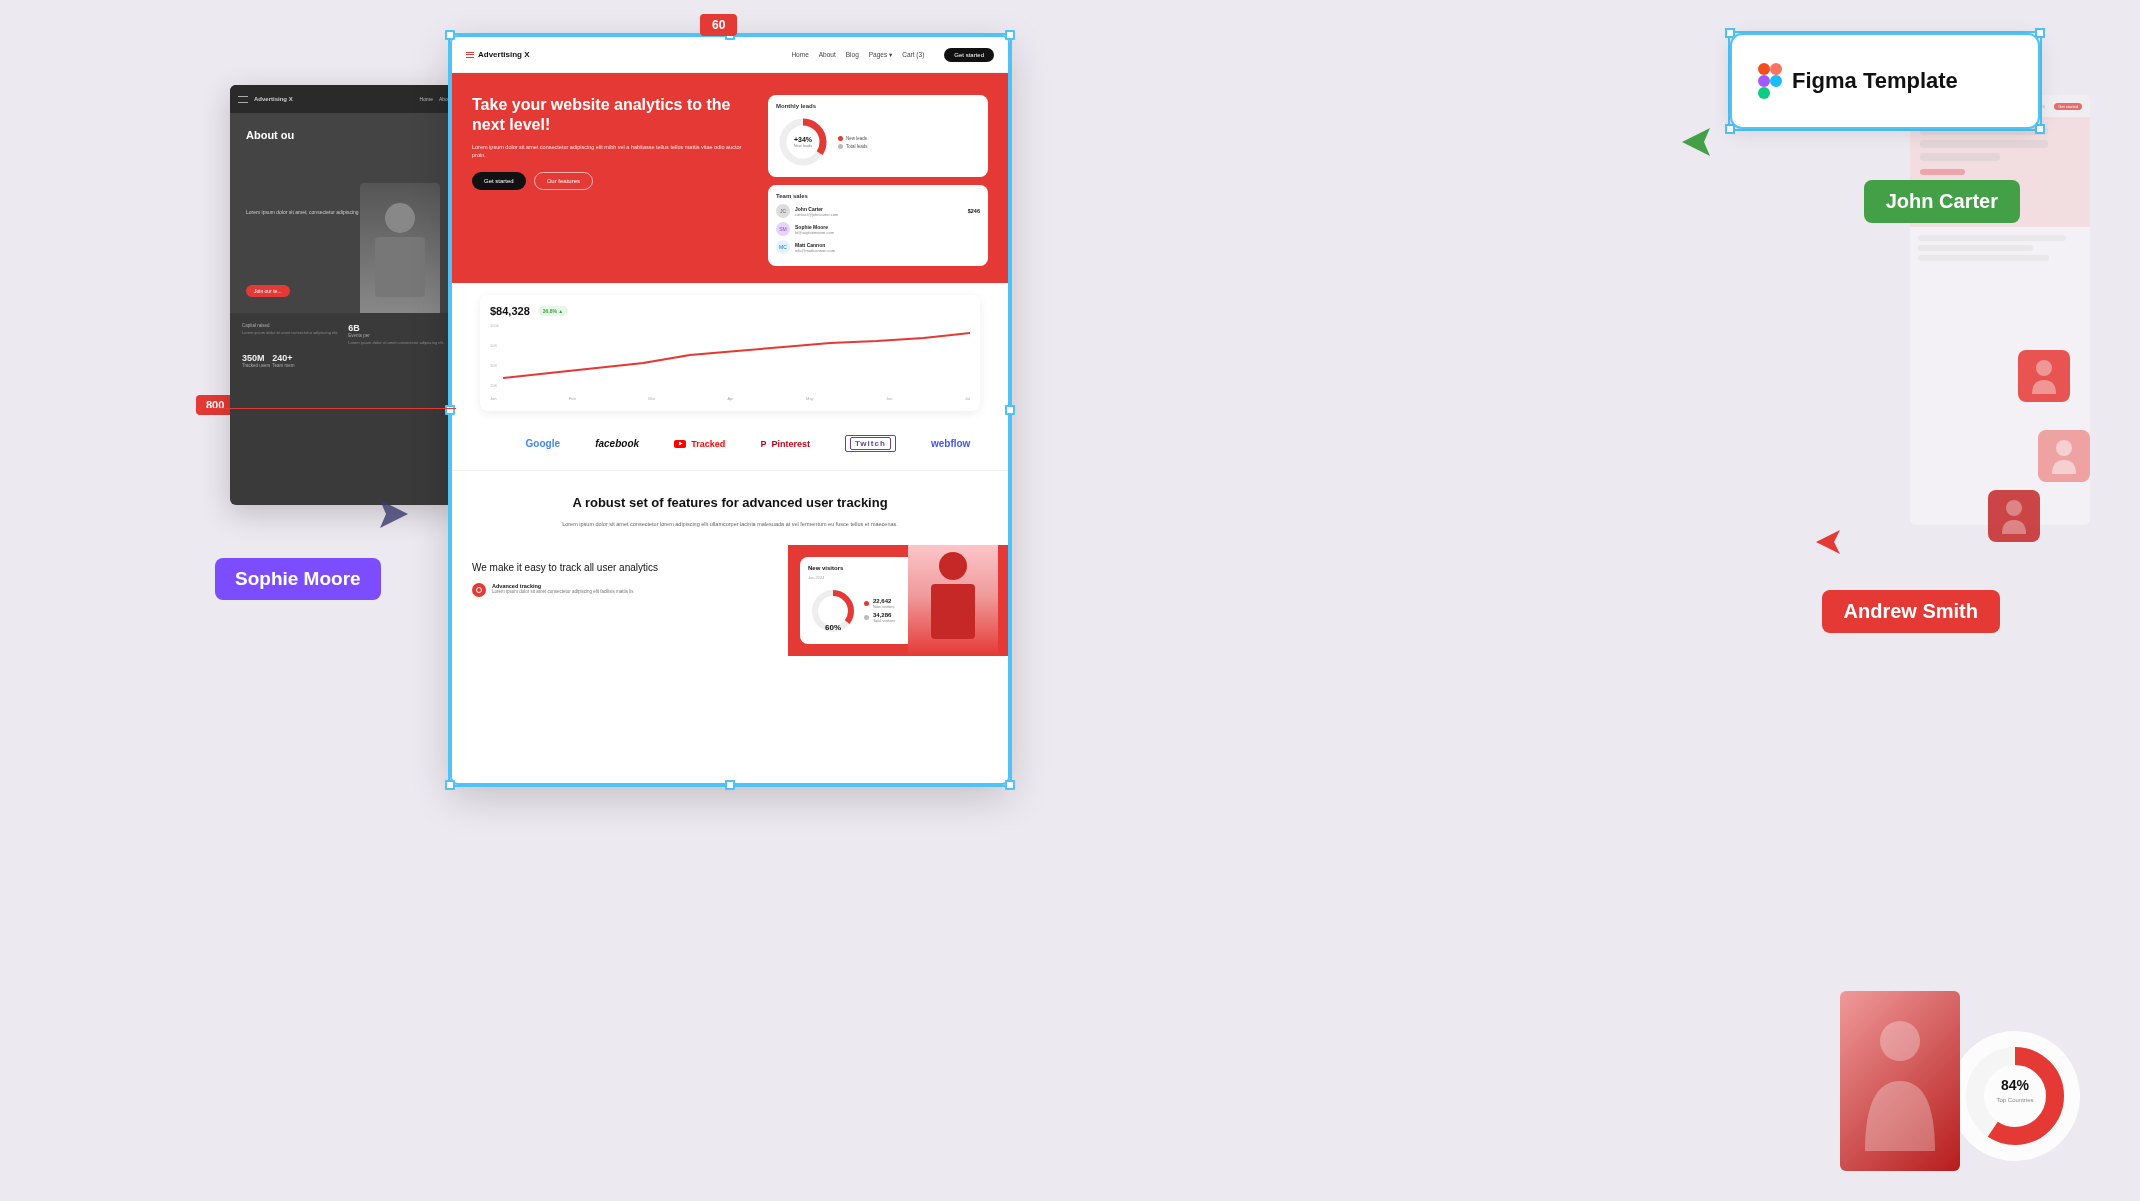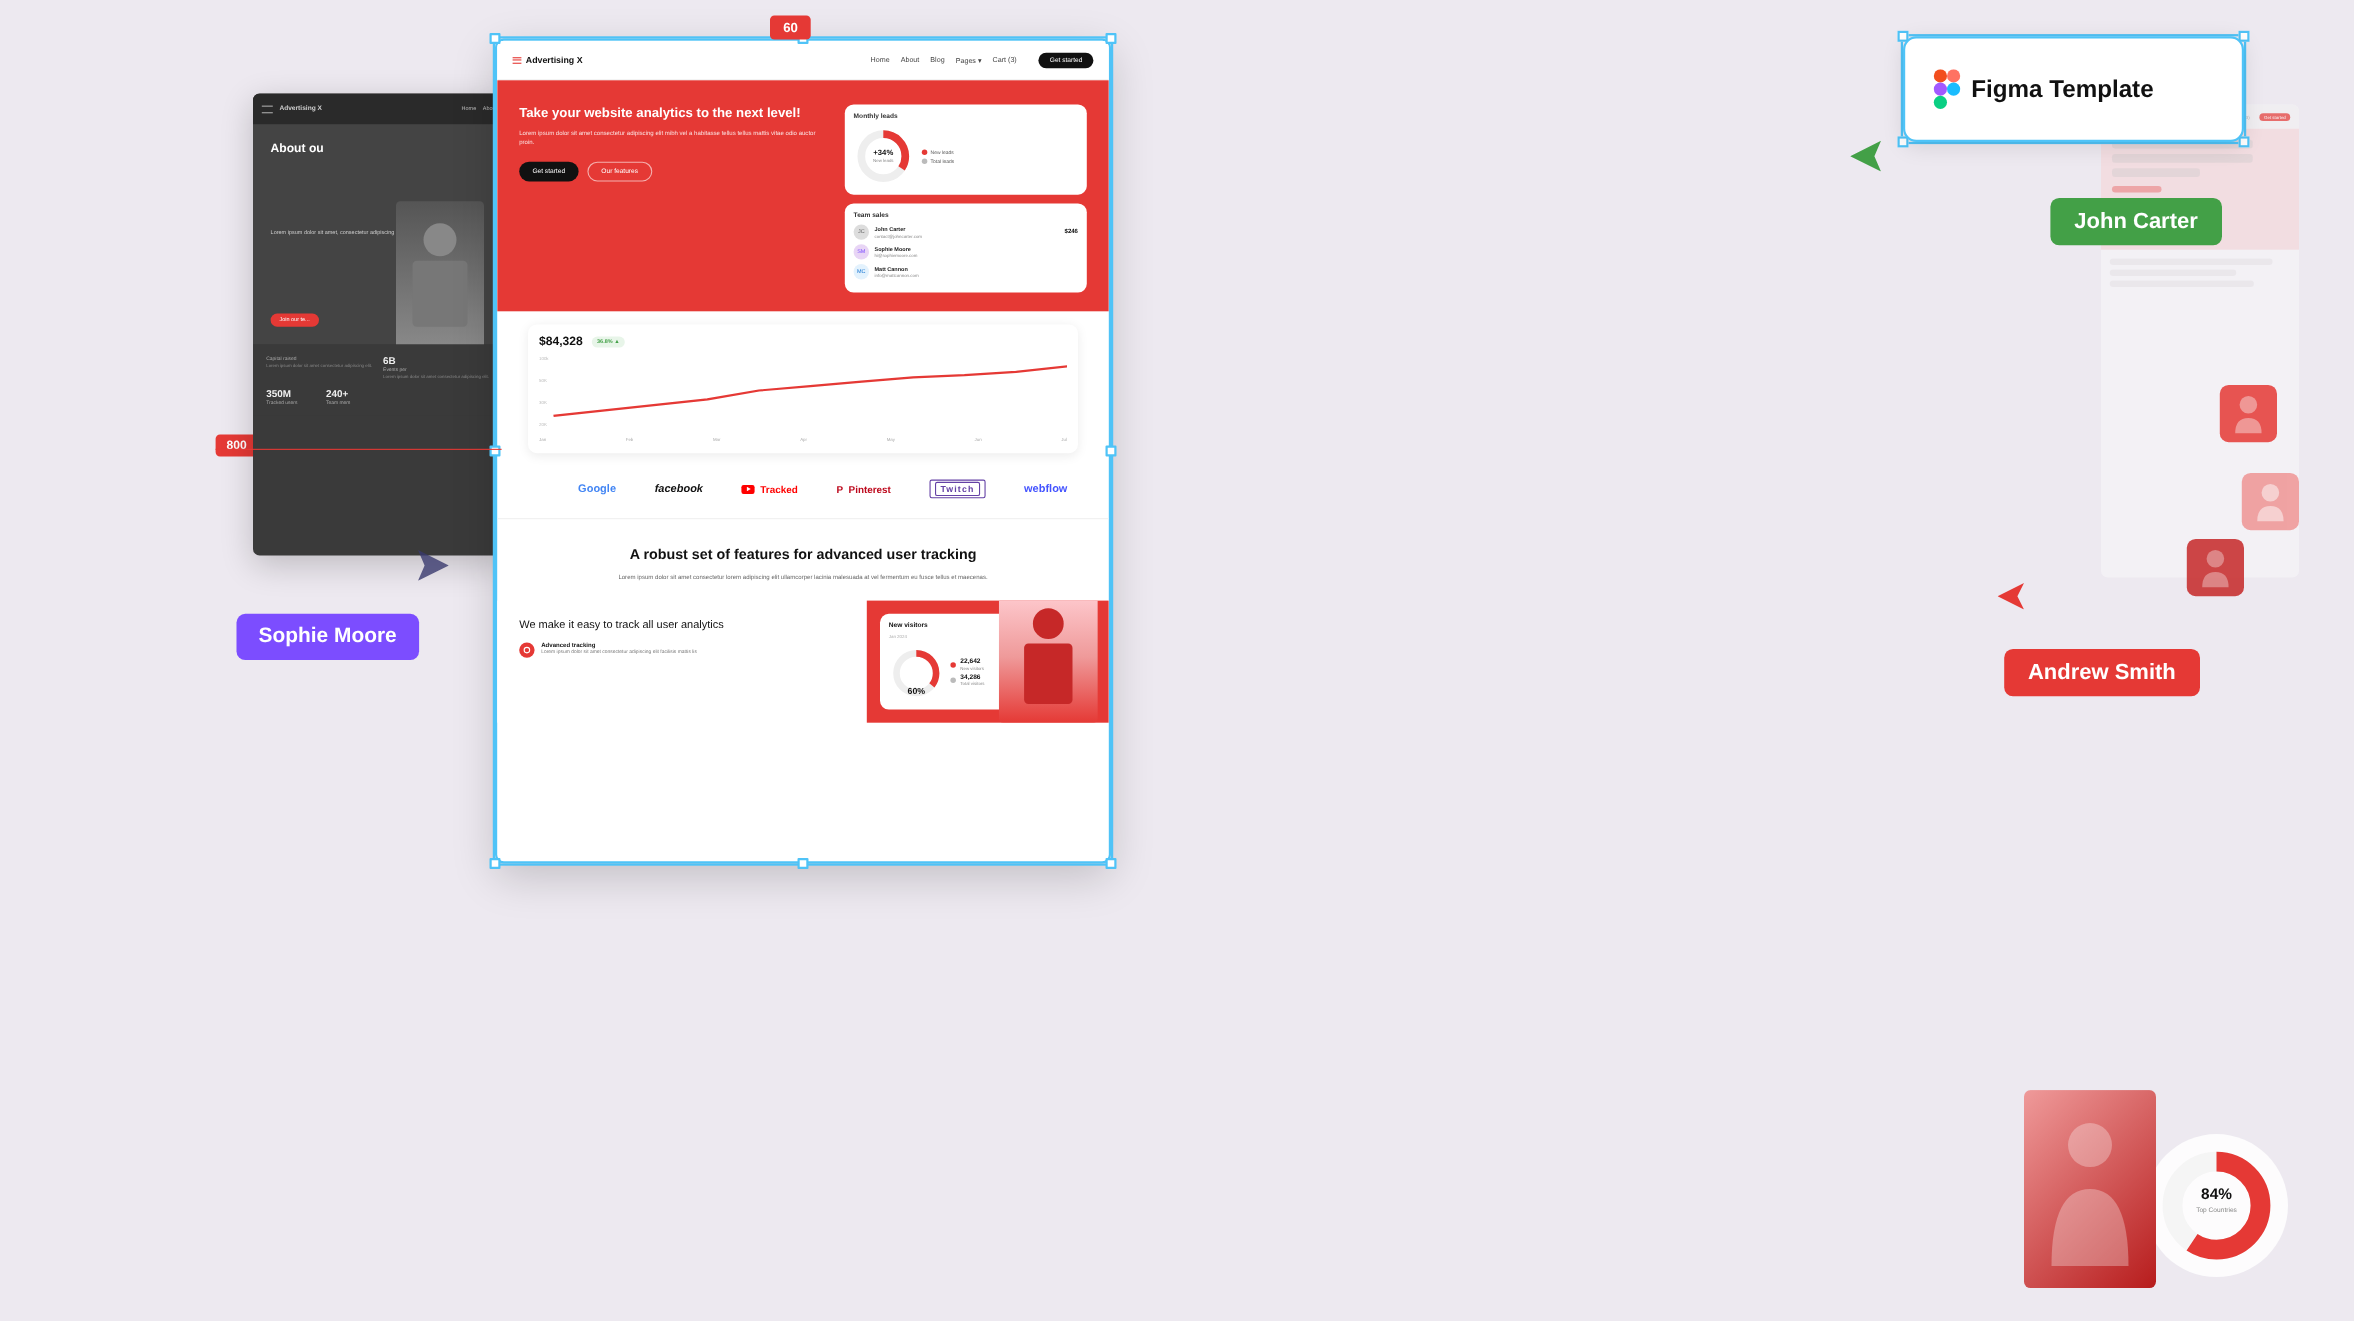--- a/index.html
+++ b/index.html
@@ -167,21 +167,21 @@
       display: flex;
       gap: 16px;
       min-height: 210px;
       position: relative;
     }
     .center-hero-left {
       flex: 1;
     }
     .center-hero h1 {
       color: #fff;
-      font-size: 12px;
+      font-size: 16px;
       font-weight: 800;
       line-height: 1.25;
       margin-bottom: 8px;
     }
     .center-hero p {
       color: rgba(255,255,255,0.85);
       font-size: 5.5px;
       line-height: 1.5;
       margin-bottom: 12px;
     }
@@ -859,21 +859,21 @@
         <div style="font-size:9px;font-weight:700;color:#eee;"></div>
         <div style="font-size:4.5px;color:#aaa;">Capital raised</div>
         <div style="font-size:4px;color:#888;margin-top:2px;">Lorem ipsum dolor sit amet consectetur adipiscing elit.</div>
       </div>
       <div>
         <div style="font-size:9px;font-weight:700;color:#eee;">6B</div>
         <div style="font-size:4.5px;color:#aaa;">Events per</div>
         <div style="font-size:4px;color:#888;margin-top:2px;">Lorem ipsum dolor sit amet consectetur adipiscing elit.</div>
       </div>
     </div>
-    <div style="display:flex;gap:26px;">
+    <div style="display:flex;gap:2px;">
       <div>
         <div style="font-size:9px;font-weight:700;color:#eee;">350M</div>
         <div style="font-size:4.5px;color:#aaa;">Tracked users</div>
       </div>
       <div>
         <div style="font-size:9px;font-weight:700;color:#eee;">240+</div>
         <div style="font-size:4.5px;color:#aaa;">Team mem</div>
       </div>
     </div>
   </div>

